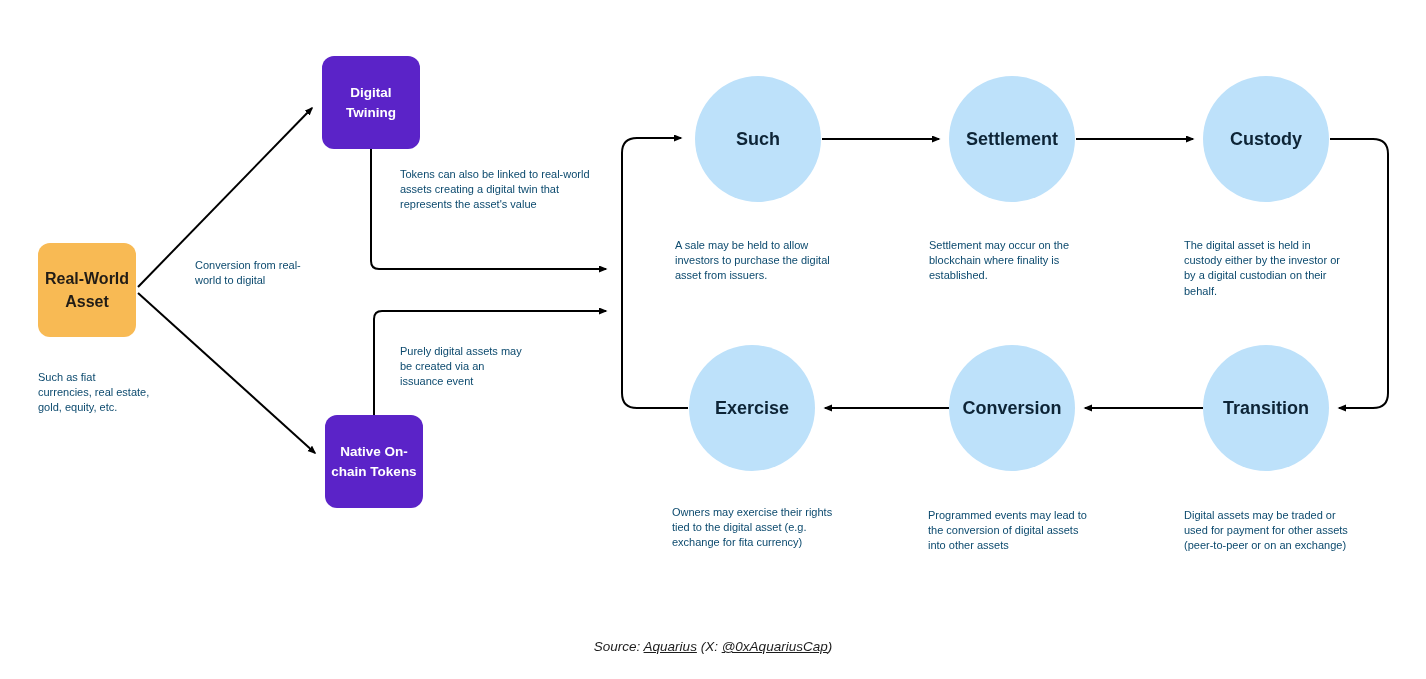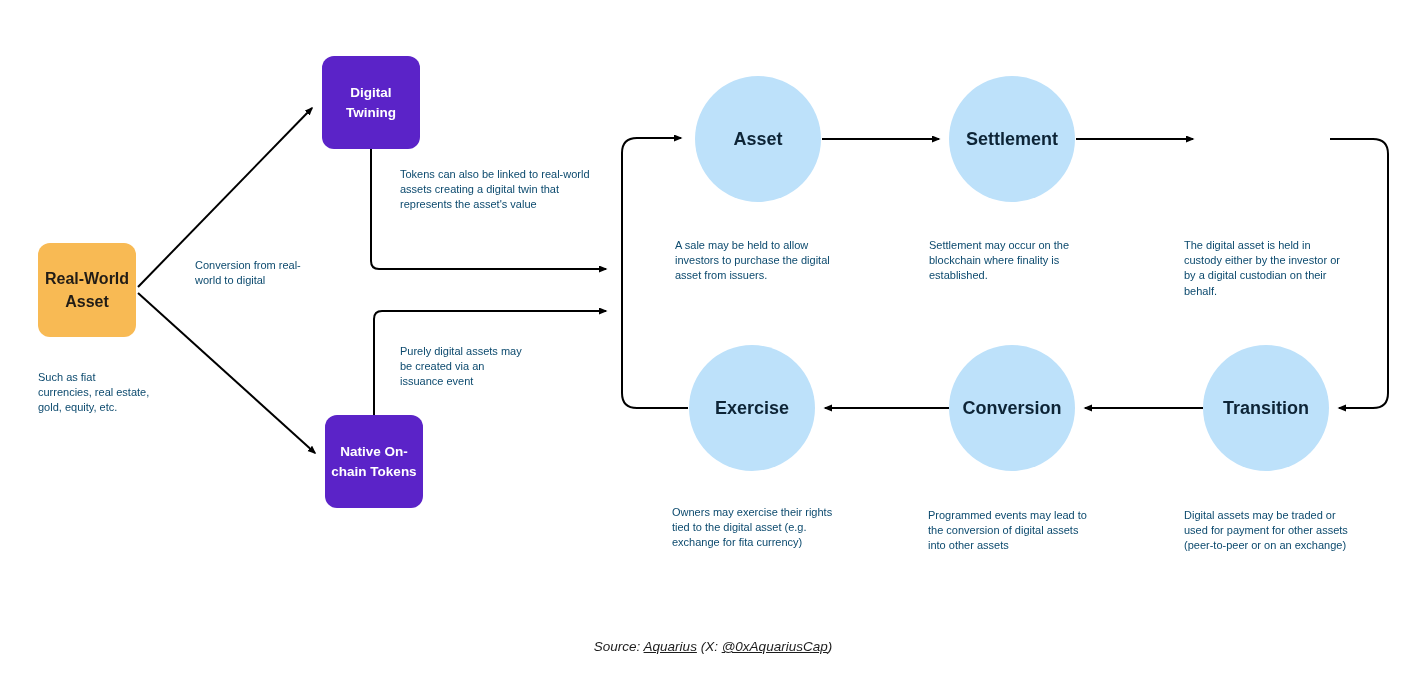--- a/index.html
+++ b/index.html
@@ -133,26 +133,27 @@
   <div class="note" id="note-root-caption">Such as fiat currencies, real estate, gold, equity, etc.</div>
 
   <div class="token-box" id="token-box-twin">Digital Twining</div>
 
   <div class="note" id="note-twin">Tokens can also be linked to real-world assets creating a digital twin that represents the asset's value</div>
 
   <div class="token-box" id="token-box-native">Native On-chain Tokens</div>
 
   <div class="note" id="note-native">Purely digital assets may be created via an issuance event</div>
 
-  <div class="stage-circle" id="circle-sale">Asset</div>
+  <div class="stage-circle" id="circle-sale">Such</div>
   <div class="note" id="desc-sale">A sale may be held to allow investors to purchase the digital asset from issuers.</div>
 
   <div class="stage-circle" id="circle-settlement">Settlement</div>
   <div class="note" id="desc-settlement">Settlement may occur on the blockchain where finality is established.</div>
 
+  <div class="stage-circle" id="circle-custody">Custody</div>
   <div class="note" id="desc-custody">The digital asset is held in custody either by the investor or by a digital custodian on their behalf.</div>
 
   <div class="stage-circle" id="circle-exercise">Exercise</div>
   <div class="note" id="desc-exercise">Owners may exercise their rights tied to the digital asset (e.g. exchange for fita currency)</div>
 
   <div class="stage-circle" id="circle-conversion">Conversion</div>
   <div class="note" id="desc-conversion">Programmed events may lead to the conversion of digital assets into other assets</div>
 
   <div class="stage-circle" id="circle-transition">Transition</div>
   <div class="note" id="desc-transition">Digital assets may be traded or used for payment for other assets (peer-to-peer or on an exchange)</div>

